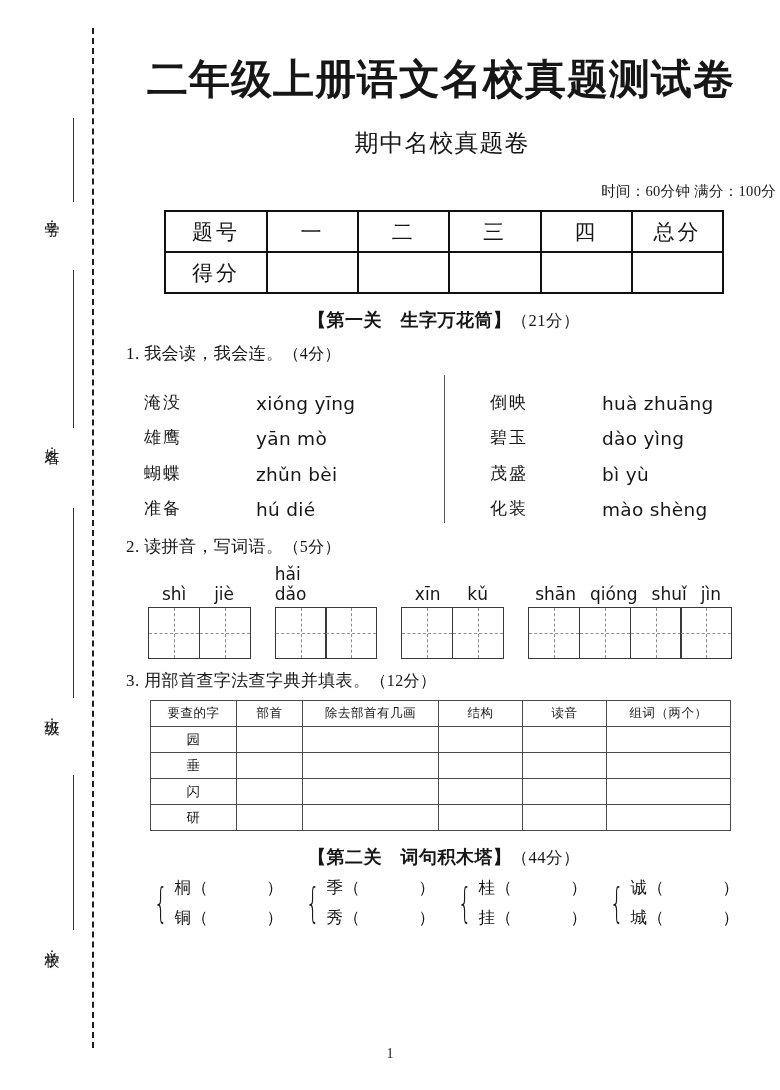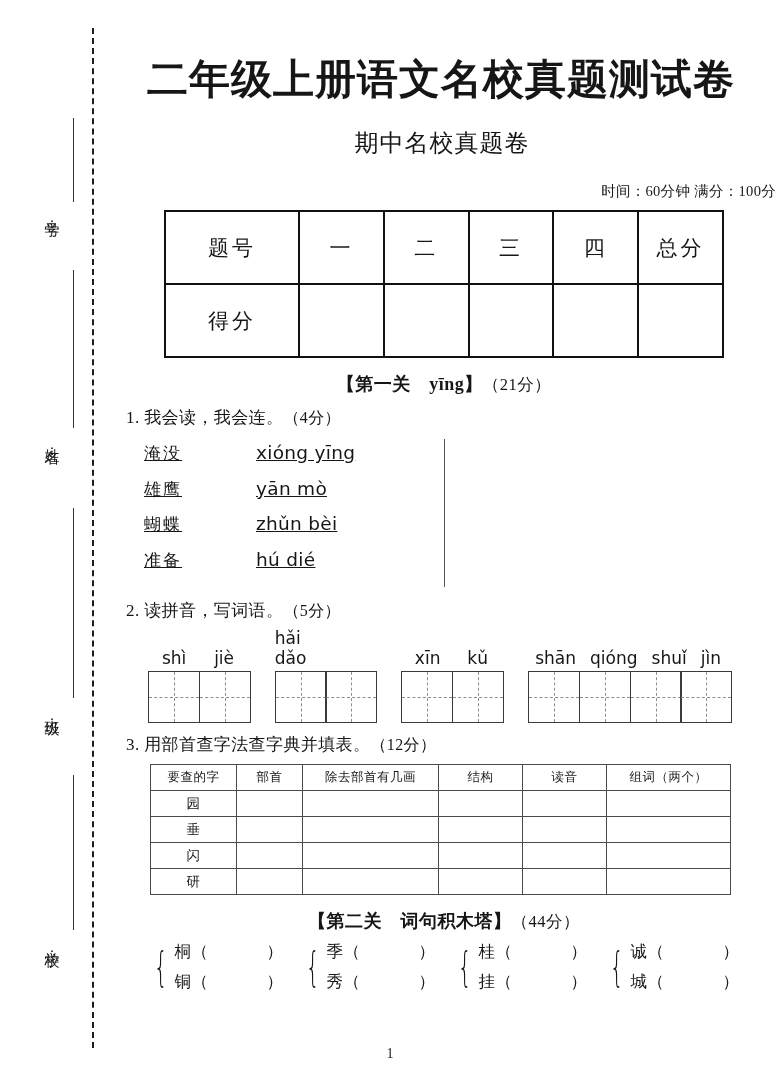--- a/index.html
+++ b/index.html
@@ -86,21 +86,21 @@
     margin: 9px auto 0 auto;
     width: 560px;
     table-layout: fixed;
   }
   table.score-table td {
     border: 2px solid #111;
     height: 39px;
     text-align: center;
     font-size: 21px;
     letter-spacing: 3px;
-    padding: 16px;
+    padding: 0;
   }
   table.score-table td.rowhead { width: 100px; }
 
   
   .section-banner {
     text-align: center;
     font-size: 18px;
     font-weight: 700;
     margin-top: 14px;
     letter-spacing: 0.5px;
@@ -128,23 +128,22 @@
     flex: 1 1 0;
     display: flex;
     flex-direction: column;
     justify-content: space-between;
     padding: 5px 0 5px 0;
   }
   .match-col.left { padding-left: 36px; }
   .match-col.right { padding-left: 56px; }
   .match-row {
     display: flex;
-    align-items: flex-start;
+    align-items: flex-end;
     height: 36px;
-    text-decoration: underline;
   }
   .match-word {
     width: 112px;
     font-size: 17px;
     letter-spacing: 2px;
   }
   .match-pinyin {
     font-family: "DejaVu Sans", "Liberation Sans", sans-serif;
     font-size: 18.5px;
     letter-spacing: 0.3px;
@@ -309,21 +308,21 @@
       <td></td>
       <td></td>
       <td></td>
       <td></td>
       <td></td>
     </tr>
   </tbody>
     </table>
 
   <div class="section-banner">
-    <span>【第一关　yīng】</span><span class="pts">（21分）</span>
+    <span>【第一关　生字万花筒】</span><span class="pts">（21分）</span>
   </div>
 
   <div class="qline">
     <span>1.</span>
     <span>我会读，我会连。</span><span class="pts">（4分）</span>
   </div>
 
   <div class="match-wrap">
     <div class="match-divider"></div>
 
@@ -339,20 +338,38 @@
       <div class="match-row">
         <span class="match-word">蝴蝶</span>
         <span class="match-pinyin">zhǔn bèi</span>
       </div>
       <div class="match-row">
         <span class="match-word">准备</span>
         <span class="match-pinyin">hú dié</span>
       </div>
     </div>
 
+    <div class="match-col right">
+      <div class="match-row">
+        <span class="match-word">倒映</span>
+        <span class="match-pinyin">huà zhuāng</span>
+      </div>
+      <div class="match-row">
+        <span class="match-word">碧玉</span>
+        <span class="match-pinyin">dào yìng</span>
+      </div>
+      <div class="match-row">
+        <span class="match-word">茂盛</span>
+        <span class="match-pinyin">bì yù</span>
+      </div>
+      <div class="match-row">
+        <span class="match-word">化装</span>
+        <span class="match-pinyin">mào shèng</span>
+      </div>
+    </div>
   </div>
 
   <div class="qline">
     <span>2.</span>
     <span>读拼音，写词语。</span><span class="pts">（5分）</span>
   </div>
 
   <div class="tzg-row">
     <div class="tzg-group">
       <div class="tzg-pinyin" style="width:100px;">

